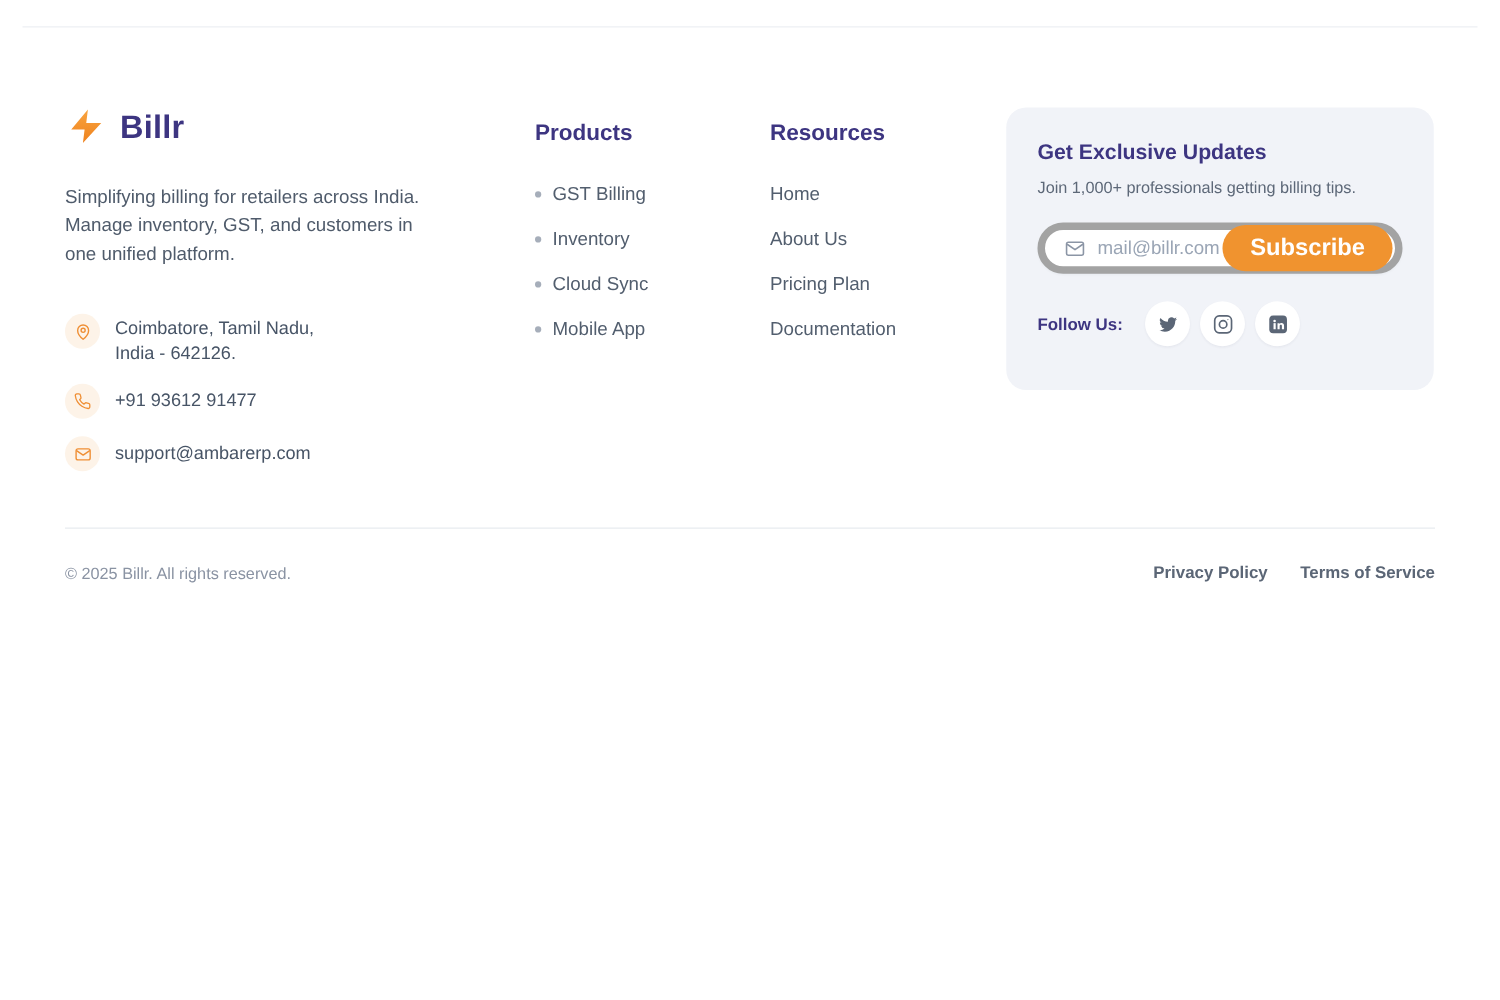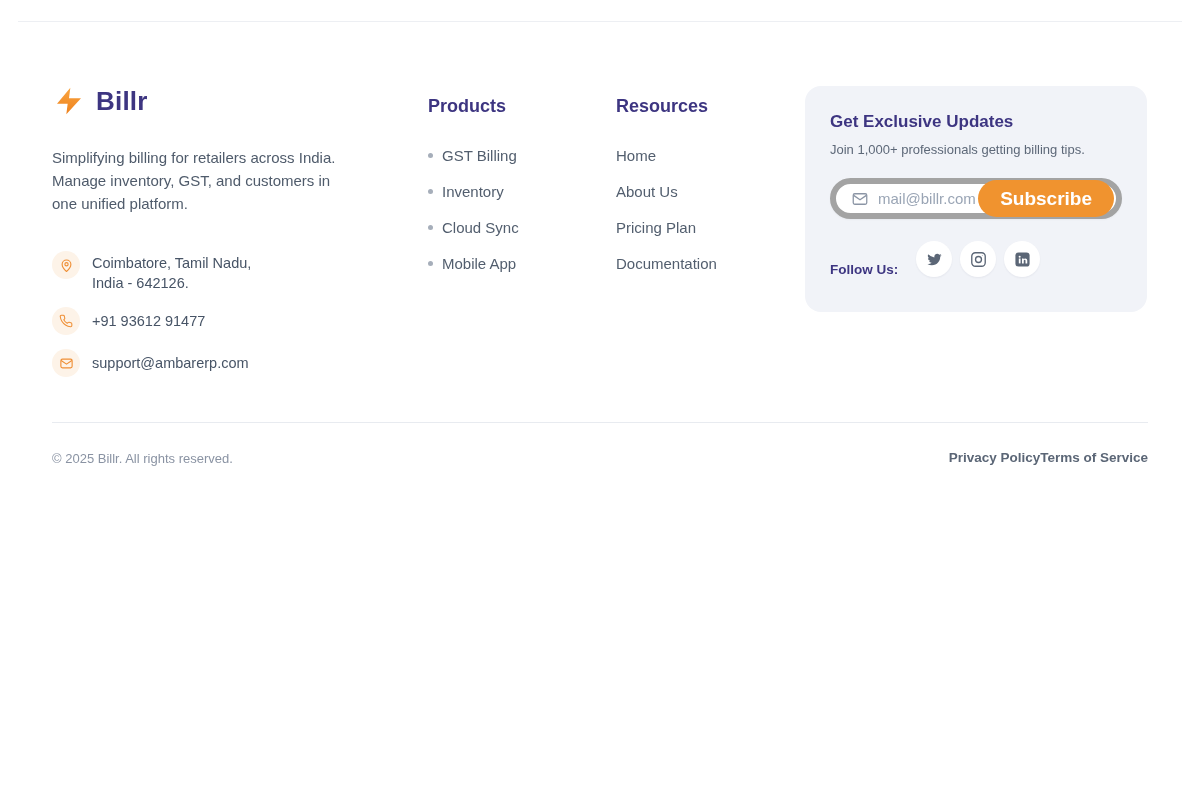--- a/index.html
+++ b/index.html
@@ -36,28 +36,28 @@
 
   
   .newsletter-card { position: absolute; left: 805px; top: 86px; width: 342px; height: 226px; background: #f1f3f8; border-radius: 16px; padding: 26px 25px; }
   .nl-title { font-size: 17px; font-weight: 700; color: #3d3581; }
   .nl-subtitle { margin-top: 10px; font-size: 13px; color: #5d6878; }
   .nl-form { margin-top: 21px; height: 41px; background: #ffffff; border: 6px solid #a3a3a3; border-radius: 21px; display: flex; align-items: center; padding: 0 2px 0 15px; box-shadow: 0 1px 2px rgba(30,40,60,0.04); }
   .nl-form .mail-ic { flex: 0 0 18px; margin-right: 9px; display: flex; }
   .nl-input { flex: 1 1 auto; min-width: 0; border: none; outline: none; background: transparent; font-size: 15px; color: #3a4656; font-family: "Liberation Sans", sans-serif; }
   .nl-input::placeholder { color: #9aa5b5; }
   .subscribe-btn { flex: 0 0 auto; height: 37px; padding: 0 22px; border: none; border-radius: 19px; background: #f0932f; color: #ffffff; font-size: 19px; font-weight: 700; cursor: pointer; font-family: "Liberation Sans", sans-serif; }
-  .follow-row { margin-top: 22px; display: flex; align-items: flex-end; }
+  .follow-row { margin-top: 22px; display: flex; align-items: center; }
   .follow-label { font-size: 13.5px; font-weight: 700; color: #3d3581; margin-right: 18px; }
   .social-circle { width: 36px; height: 36px; border-radius: 50%; background: #ffffff; display: flex; align-items: center; justify-content: center; margin-right: 8px; cursor: pointer; box-shadow: 0 1px 2px rgba(30,40,60,0.06); }
 
   
   .bottom-divider { position: absolute; top: 422px; left: 52px; right: 52px; height: 1px; background: #e8ebf0; }
   .copyright { position: absolute; left: 52px; top: 451px; font-size: 13px; color: #8a93a3; }
-  .bottom-links { position: absolute; right: 52px; top: 450px; display: flex; }
+  .bottom-links { position: absolute; right: 52px; top: 450px; display: flex; gap: 26px; }
   .bottom-links a { text-decoration: none; font-size: 13.5px; font-weight: 700; color: #5b6676; cursor: pointer; }
 </style>
 </head>
 <body>
 
 <div class="page">
   <div class="top-divider"></div>
 
   <div class="brand-col">
     <div class="logo-row">

